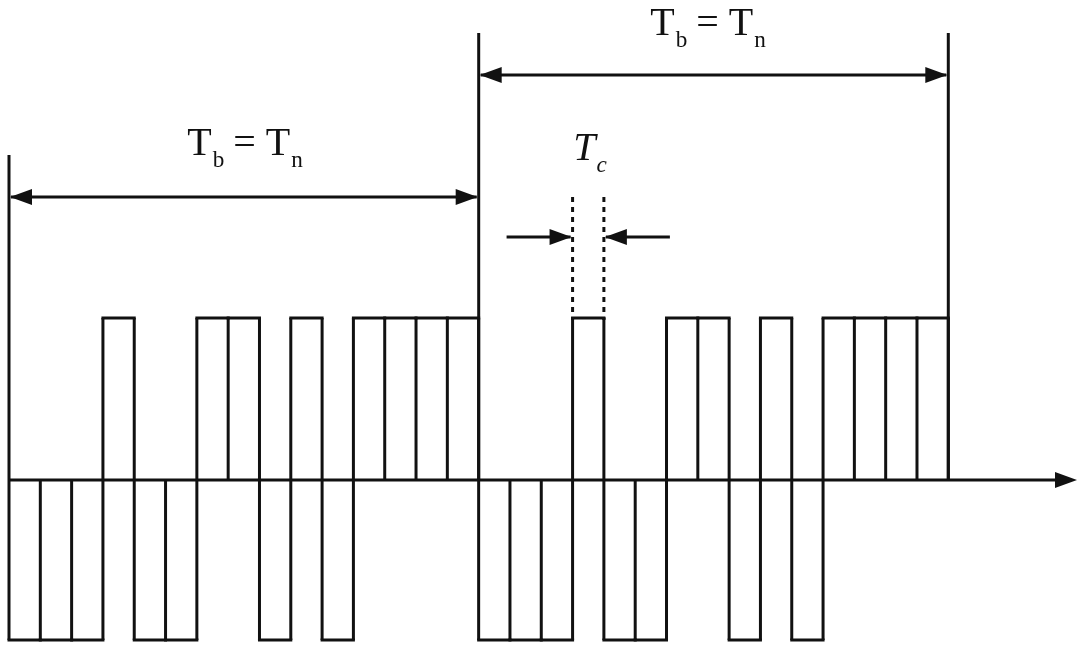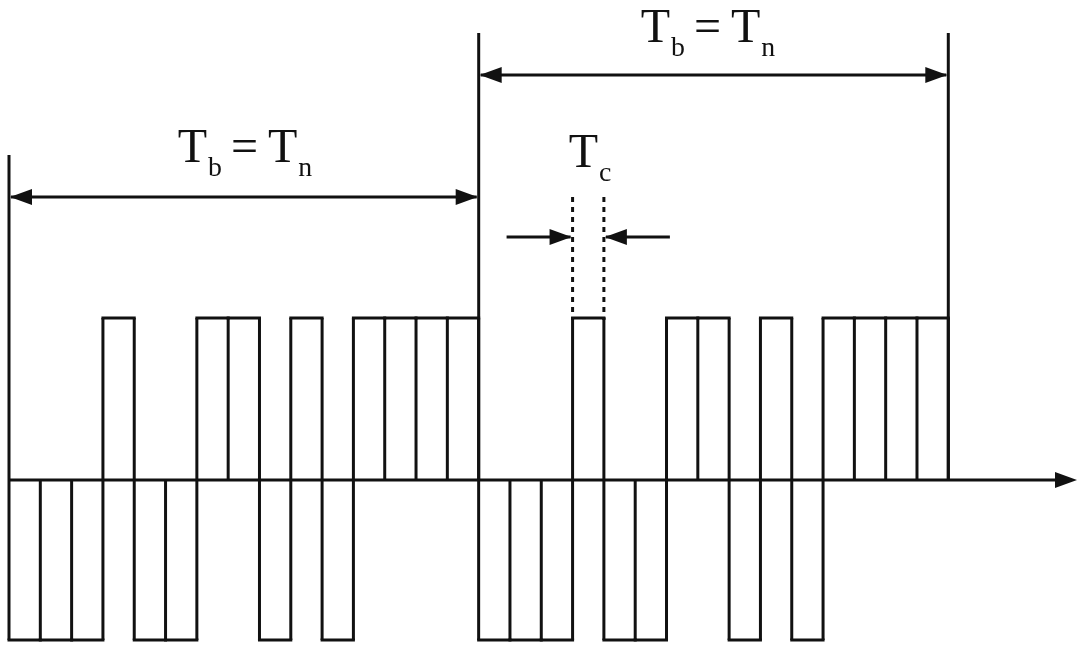--- a/index.html
+++ b/index.html
@@ -8,35 +8,35 @@
     width: 1080px;
     height: 656px;
     background: #ffffff;
     overflow: hidden;
     font-family: "Liberation Serif", serif;
   }
   .stage svg { position: absolute; left: 0; top: 0; }
   .dim-label {
     position: absolute;
     color: #111111;
-    font-size: 48px;
+    font-size: 40px;
     line-height: 1.1;
     text-align: center;
     white-space: nowrap;
     letter-spacing: 1px;
   }
   .dim-label sub {
     font-size: 0.58em;
     vertical-align: -0.5em;
     letter-spacing: 0;
   }
   .dim-label .eq { margin: 0 9px; }
   .label-tb-bit1 { left: 145px; top: 120px; width: 200px; }
   .label-tb-bit2 { left: 608px; top: 0px;  width: 200px; }
-  .label-tc      { left: 540px; top: 125px; width: 100px; }
+  .label-tc      { left: 540px; top: 125px; width: 100px; font-style: italic; }
 </style>
 </head>
 <body>
 
 <div class="stage">
   <svg id="diagram-svg" width="1080" height="656" viewBox="0 0 1080 656">
       <g>
         <line x1="9" y1="480" x2="1058" y2="480" stroke="#111111" stroke-width="3"></line>
         <polygon points="1077,480 1055,472 1055,488" fill="#111111"></polygon>
       </g>

